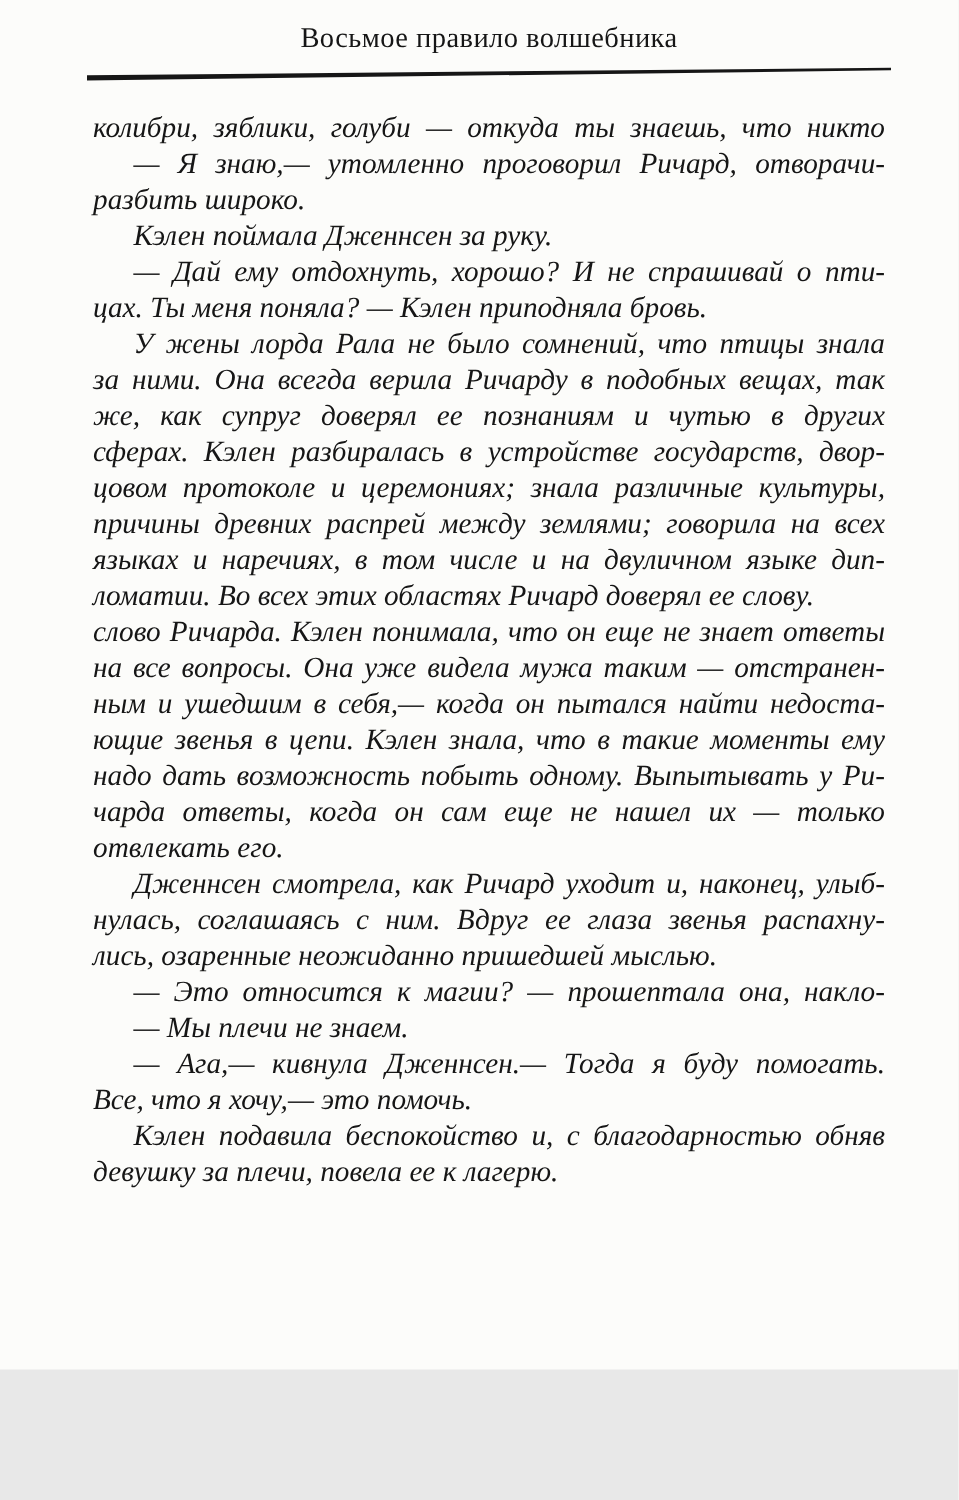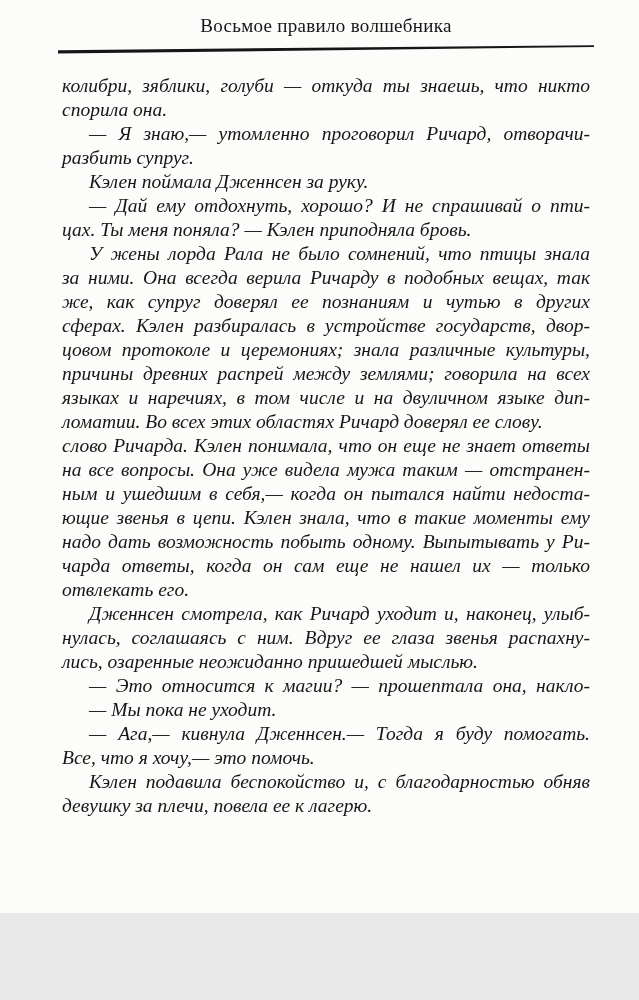--- a/index.html
+++ b/index.html
@@ -63,25 +63,24 @@
 
   <div class="running-head">Восьмое правило волшебника</div>
 
   <svg class="head-rule" viewBox="0 0 536 14" preserveAspectRatio="none" aria-hidden="true">
     <polygon points="0,8.2 536,3.2 536,4.9 0,11.6" fill="#161616"></polygon>
   </svg>
 
   <div class="body-text">
       <p class="para">
         <span class="line just">колибри, зяблики, голуби — откуда ты знаешь, что никто</span>
-        <span class="line">спорила она.</span>
       </p>
       <p class="para">
         <span class="line just indent">— Я знаю,— утомленно проговорил Ричард, отворачи-</span>
-        <span class="line">разбить супруг.</span>
+        <span class="line">разбить широко.</span>
       </p>
       <p class="para">
         <span class="line indent">Кэлен поймала Дженнсен за руку.</span>
       </p>
       <p class="para">
         <span class="line just indent">— Дай ему отдохнуть, хорошо? И не спрашивай о пти-</span>
         <span class="line">цах. Ты меня поняла? — Кэлен приподняла бровь.</span>
       </p>
       <p class="para">
         <span class="line just indent">У жены лорда Рала не было сомнений, что птицы знала</span>
@@ -104,21 +103,21 @@
       </p>
       <p class="para">
         <span class="line just indent">Дженнсен смотрела, как Ричард уходит и, наконец, улыб-</span>
         <span class="line just">нулась, соглашаясь с ним. Вдруг ее глаза звенья распахну-</span>
         <span class="line">лись, озаренные неожиданно пришедшей мыслью.</span>
       </p>
       <p class="para">
         <span class="line just indent">— Это относится к магии? — прошептала она, накло-</span>
       </p>
       <p class="para">
-        <span class="line indent">— Мы пока не уходит.</span>
+        <span class="line indent">— Мы плечи не знаем.</span>
       </p>
       <p class="para">
         <span class="line just indent">— Ага,— кивнула Дженнсен.— Тогда я буду помогать.</span>
         <span class="line">Все, что я хочу,— это помочь.</span>
       </p>
       <p class="para">
         <span class="line just indent">Кэлен подавила беспокойство и, с благодарностью обняв</span>
         <span class="line">девушку за плечи, повела ее к лагерю.</span>
       </p>
     </div>

